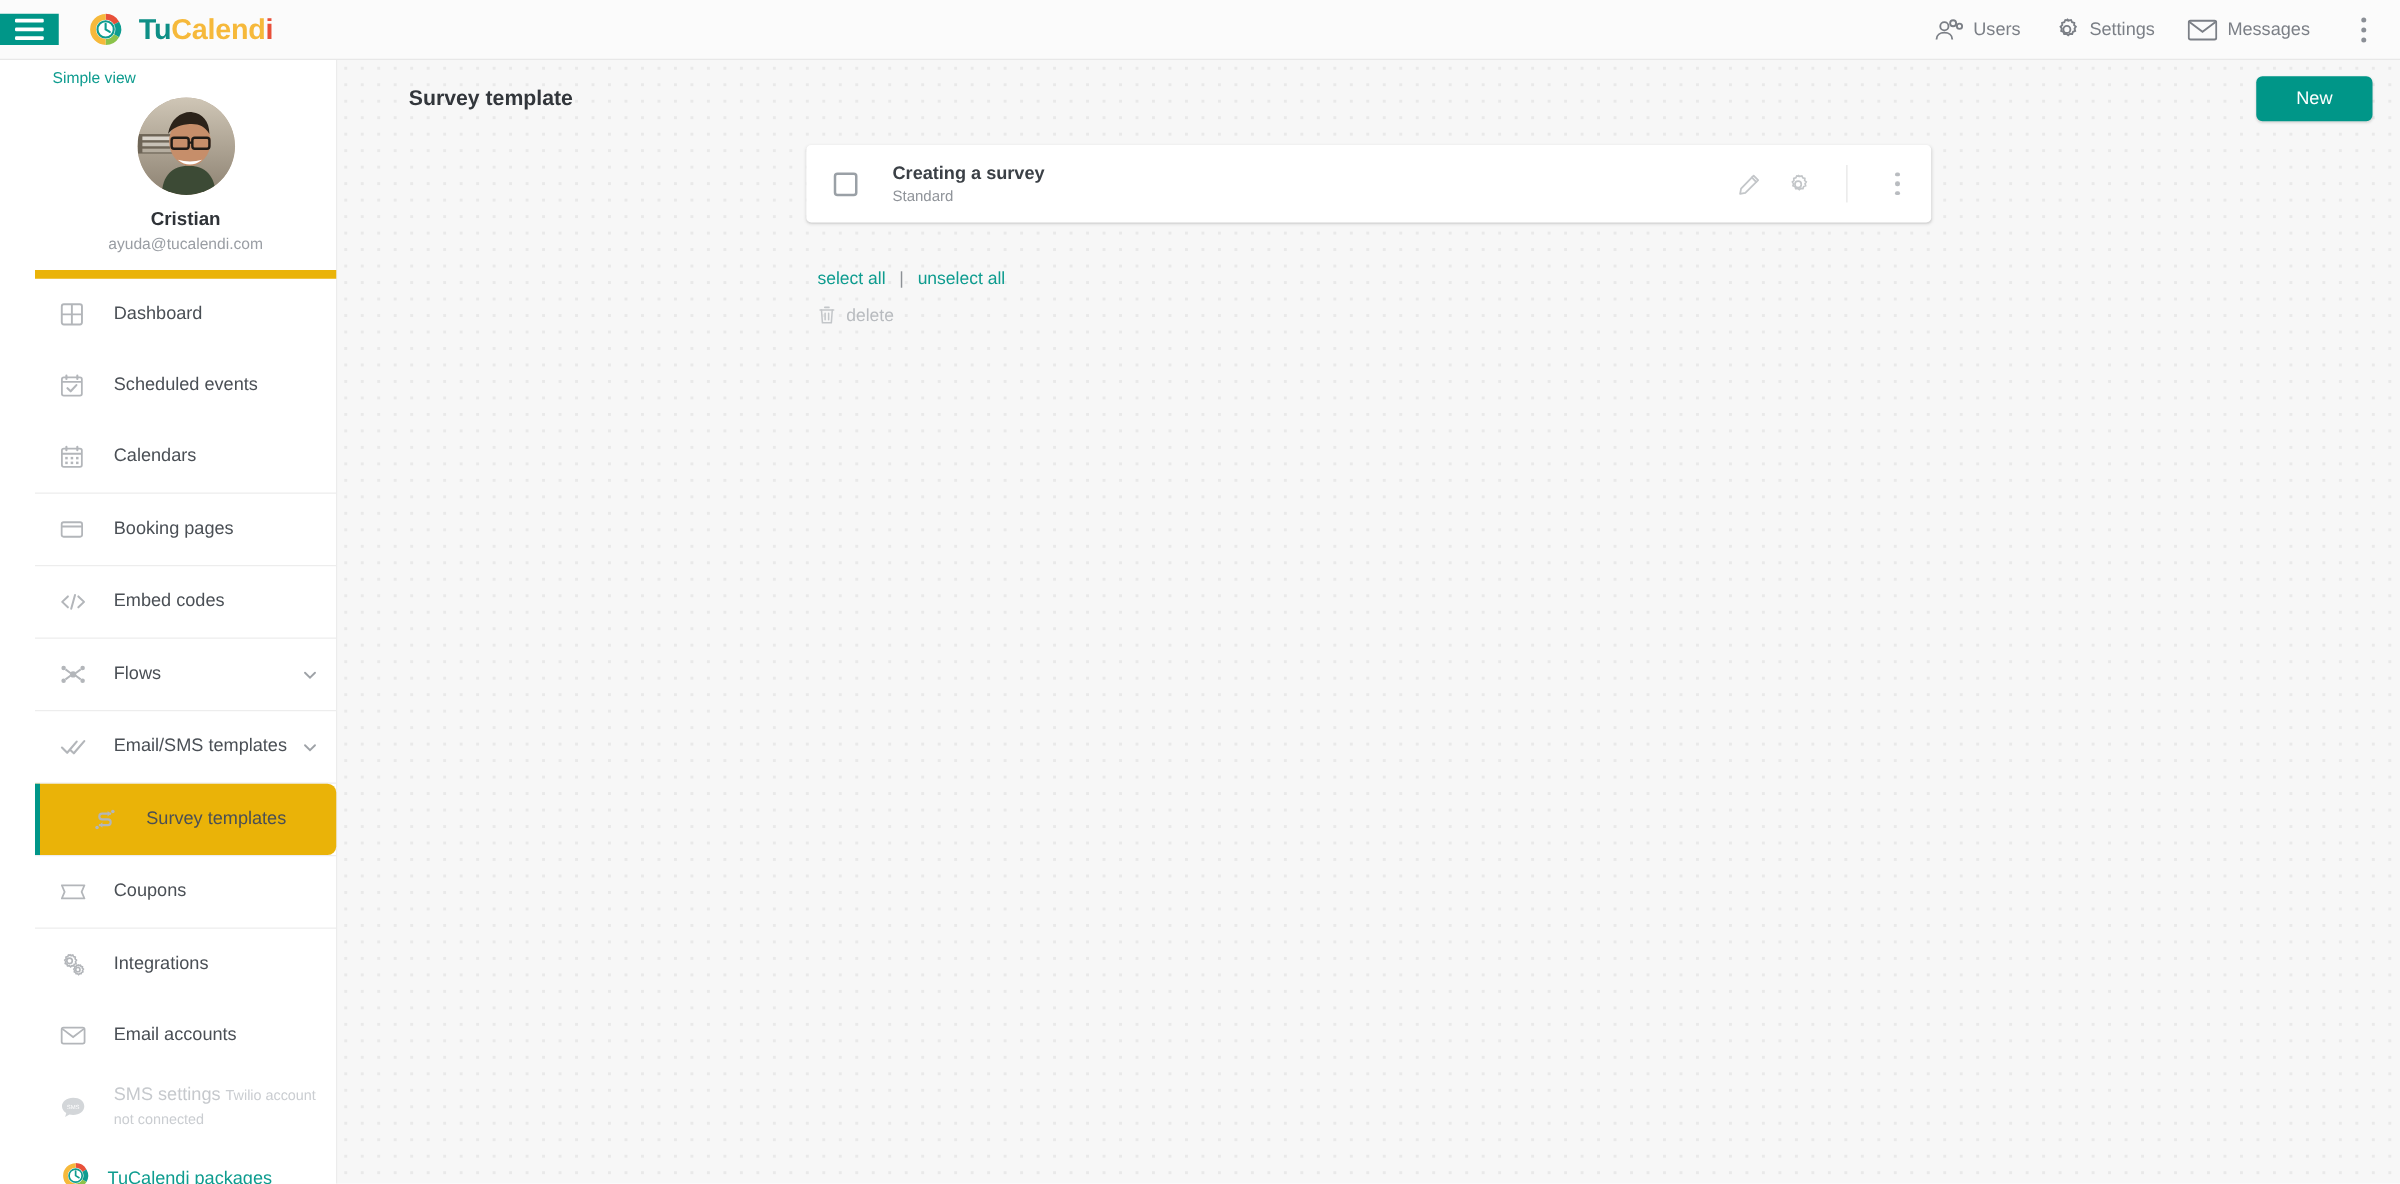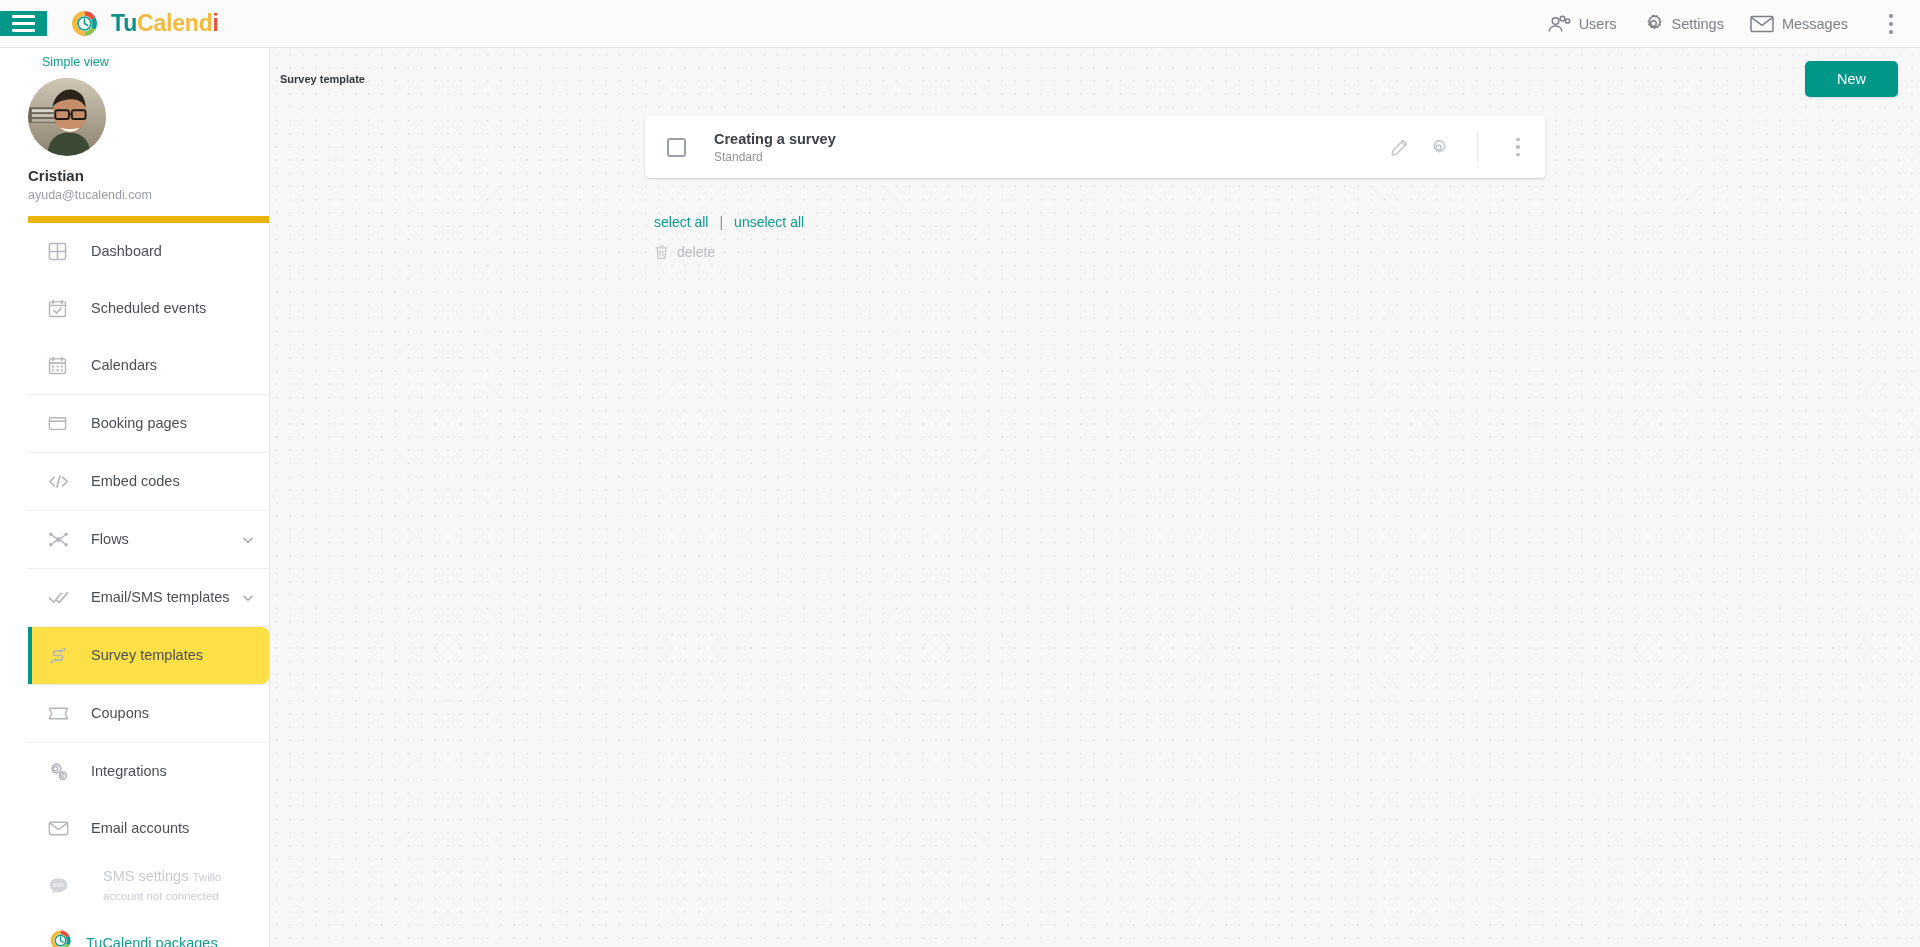--- a/index.html
+++ b/index.html
@@ -71,21 +71,21 @@
     border-right: 1px solid #e6e6e6;
     display: flex; flex-direction: column;
     overflow: hidden;
     padding-left: 28px;
   }
   .simple-view {
     color: #0e9c8f; font-size: 12.5px;
     padding: 7px 0 0 14px; cursor: pointer;
   }
   .profile {
-    display: flex; flex-direction: column; 
+    display: flex; flex-direction: column; align-items: center;
     padding: 9px 0 14px 0;
   }
   .avatar {
     width: 78px; height: 78px; border-radius: 50%;
     overflow: hidden; position: relative;
     background: #b9aa96;
   }
   .avatar svg { display: block; width: 100%; height: 100%; }
   .profile-name {
     margin-top: 11px; font-size: 15px; font-weight: bold; color: #2f3338;
@@ -105,27 +105,28 @@
     border-radius: 0 7px 7px 0;
   }
   .nav-item .nav-icon {
     width: 30px; min-width: 30px; display: flex; align-items: center;
     color: #b3b6ba;
   }
   .nav-item .nav-label { padding-left: 13px; line-height: 1.25; }
   .nav-item .nav-sub { font-size: 11.5px; color: #cacdd1; margin-top: 2px; }
   .nav-item .chev { margin-left: auto; color: #9ea2a7; display: flex; }
   .nav-item.active {
-    background: #fde047;
+    background: #eab308;
+    justify-content: center;
   }
   .nav-item.active::before {
     content: ""; position: absolute; left: 0; top: 0; bottom: 0;
     width: 4px; background: #009688;
   }
-  .nav-item.disabled { cursor: default; gap: 12px; }
+  .nav-item.disabled { cursor: default; }
   .nav-item.disabled .nav-label-main { color: #c6c9cd; }
   .nav-item.disabled .nav-icon { color: #d3d6d9; }
 
   .nav-footer {
     padding: 14px 0 18px 20px;
     display: flex; align-items: center; gap: 13px;
     cursor: pointer;
   }
   .nav-footer .f-label { color: #0e9c8f; font-size: 14.5px; }
 
@@ -137,22 +138,23 @@
     background-size: 13.2px 13.2px;
     display: flex; flex-direction: column;
     overflow: hidden;
   }
   .main-header {
     height: 62px; min-height: 62px;
     display: flex; align-items: center;
     padding: 0 22px 0 10px;
   }
   .page-title {
-    font-size: 11px; font-weight: bold; color: #32363b;
+    font-size: 17px; font-weight: bold; color: #32363b;
     padding-left: 0;
+    margin-left: 47px;
   }
   .main-header-spacer { flex: 1; }
   .btn-new {
     background: #009688; color: #fff;
     border: none; border-radius: 5px;
     font-family: inherit; font-size: 14.5px;
     padding: 10px 32px; cursor: pointer;
     box-shadow: 0 1px 2px rgba(0,0,0,0.13);
   }
 

